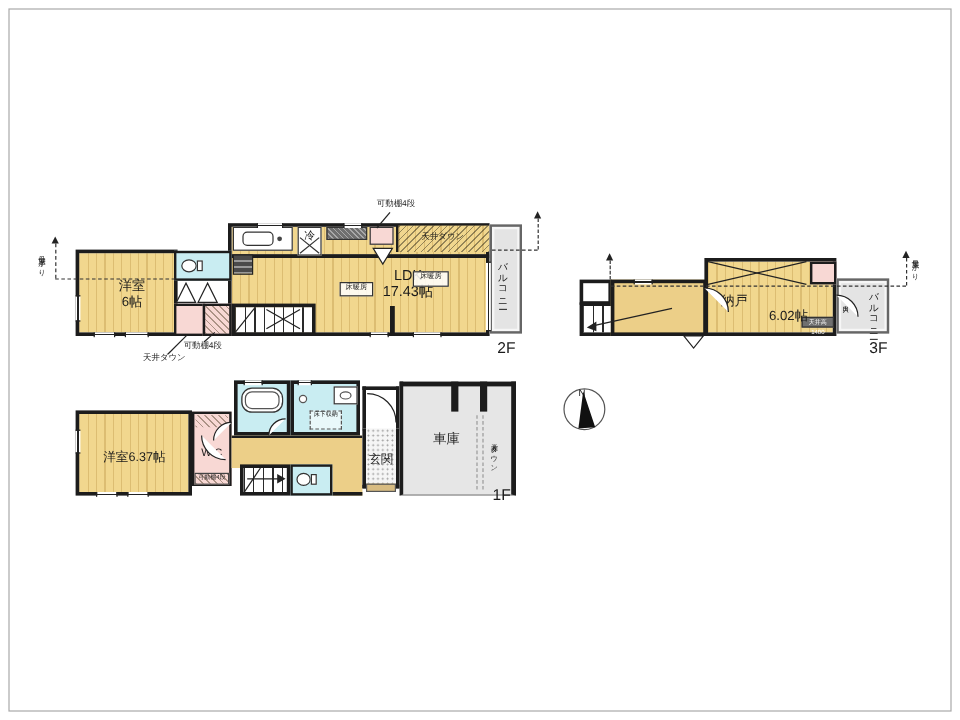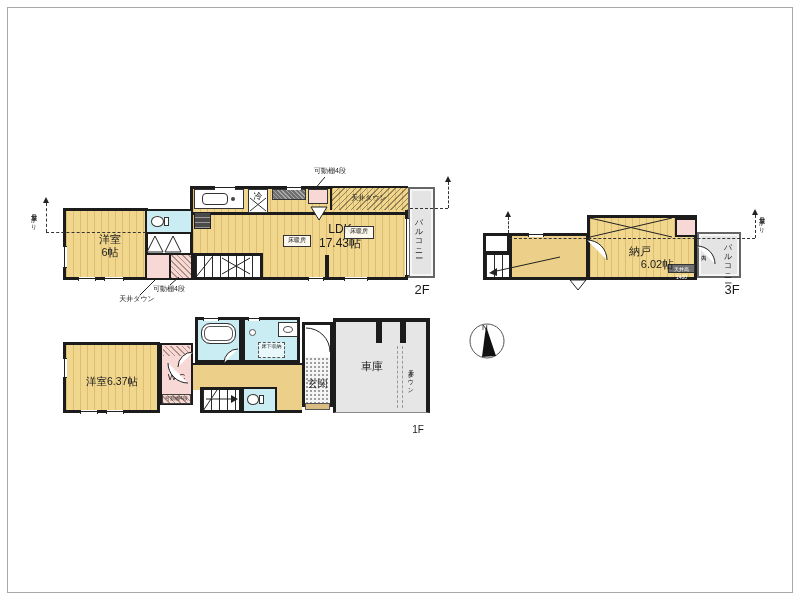--- a/index.html
+++ b/index.html
@@ -105,21 +105,21 @@
   <div class="stairs abs" style="left:483px;top:252px;width:86px;height:28px"></div>
   <div class="room plain" style="left:509px;top:233px;width:80px;height:47px"></div>
   <div class="room stripes" style="left:587px;top:215px;width:110px;height:65px"></div>
   <div class="room w2 pink" style="left:675px;top:218px;width:22px;height:19px"></div>
   <div class="abs" style="left:668px;top:264px;width:27px;height:9px;background:#6f6f6f;border:1px solid #333;color:#fff;font-size:5px;text-align:center;line-height:8px">天井高1400</div>
 
   <div class="balc abs" style="left:697px;top:232px;width:44px;height:46px"></div>
   <div class="lbl vtext" style="left:723px;top:238px;height:36px;font-size:8px">バルコニー</div>
   <div class="lbl vtext" style="left:700px;top:240px;height:22px;font-size:5px">出入口</div>
 
-  <div class="lbl" style="left:615px;top:245px;width:50px;font-size:11px">納戸</div>
+  <div class="lbl" style="left:587px;top:245px;width:50px;font-size:11px">納戸</div>
   <div class="lbl" style="left:632px;top:258px;width:50px;font-size:11px">6.02帖</div>
 
   <div class="dash-h" style="left:509px;top:238px;width:246px"></div>
   <div class="dash-v" style="left:508px;top:217px;height:16px"></div>
   <div class="arrow-up" style="left:505px;top:211px"></div>
   <div class="dash-v" style="left:755px;top:215px;height:23px"></div>
   <div class="arrow-up" style="left:752px;top:209px"></div>
   <div class="lbl vtext" style="left:758px;top:199px;height:44px;font-size:6px">母屋下がり</div>
 
   <div class="win-h" style="left:528px;top:233px;width:14px"></div>
@@ -167,21 +167,21 @@
   <div class="lbl" style="left:162px;top:372px;width:29px;font-size:9px">WIC</div>
   <div class="lbl" style="left:304px;top:378px;width:27px;font-size:10px">玄関</div>
   <div class="lbl" style="left:350px;top:360px;width:44px;font-size:11px">車庫</div>
 
   <div class="win-h" style="left:80px;top:410px;width:16px"></div>
   <div class="win-h" style="left:106px;top:410px;width:16px"></div>
   <div class="win-v" style="left:63px;top:358px;height:18px"></div>
   <div class="win-h" style="left:203px;top:317px;width:14px"></div>
   <div class="win-h" style="left:248px;top:317px;width:10px"></div>
 
-  <div class="lbl" style="left:404px;top:424px;width:28px;font-size:10px">1F</div>
+  <div class="lbl" style="left:404px;top:406px;width:28px;font-size:13px">1F</div>
 </div>
 
 <svg class="overlay" width="800" height="600" viewBox="0 0 800 600">
 
   <g>
     <circle cx="487" cy="341" r="17" fill="#fff" stroke="#555" stroke-width="1"></circle>
     <polygon points="486,326 496,356 482,357" fill="#111"></polygon>
     <text x="482" y="330" font-size="8" fill="#111" font-family="Liberation Sans, sans-serif">N</text>
   </g>
 

